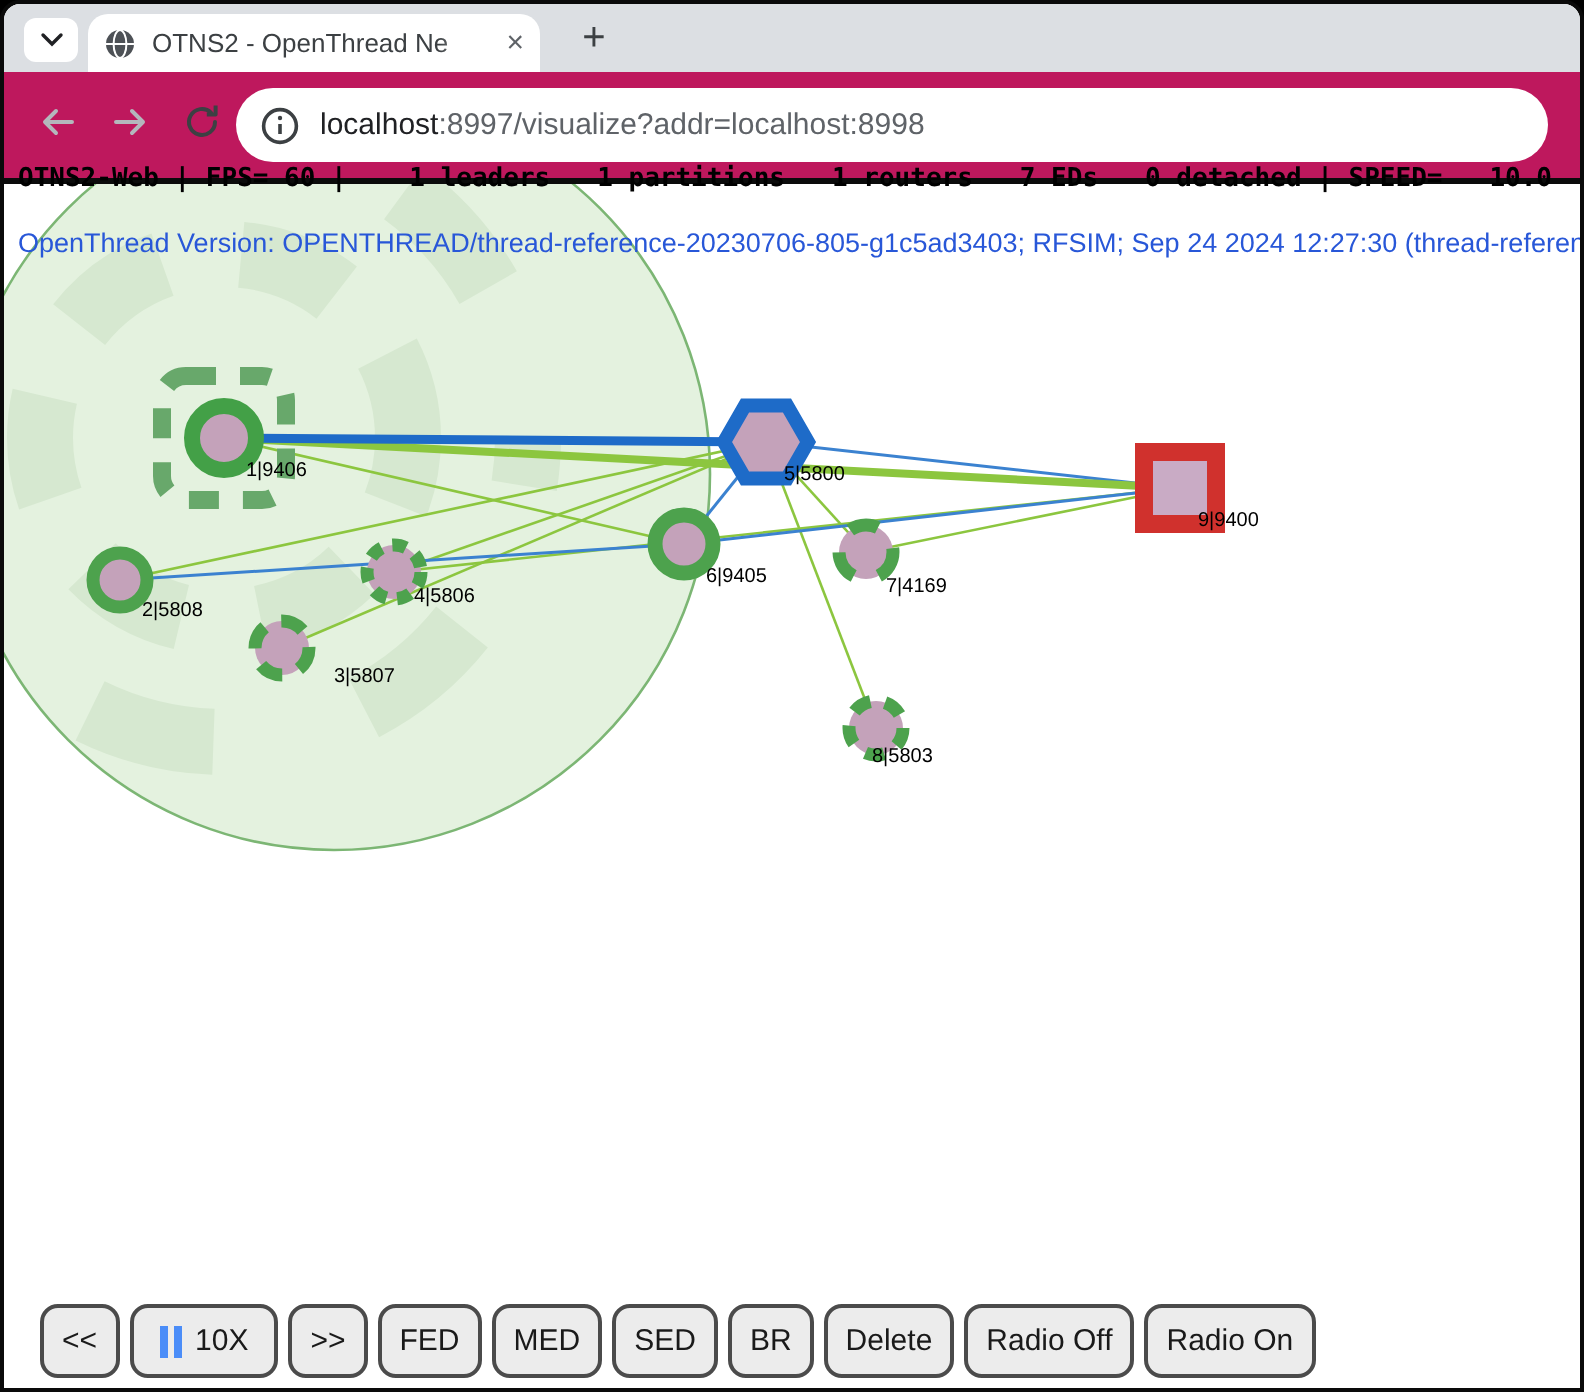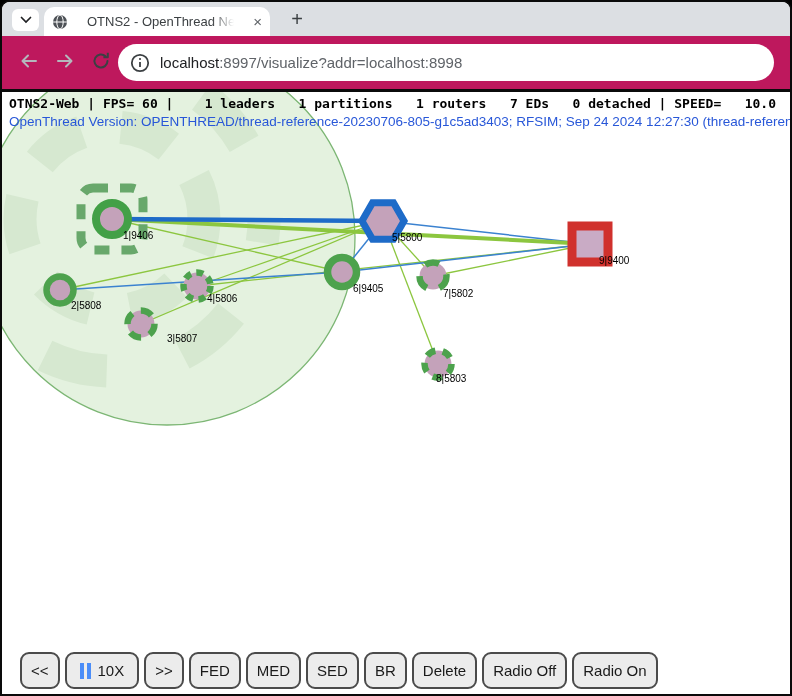--- a/index.html
+++ b/index.html
@@ -18,21 +18,21 @@
   }
   
   .tabstrip { position:absolute; left:0; top:0; width:100%; height:34px; background:#dcdfe3; }
   .tab-search {
     position:absolute; left:10px; top:7px; width:27px; height:22px;
     background:#fff; border-radius:6px; display:flex; align-items:center; justify-content:center;
   }
   .tab {
     position:absolute; left:42px; top:5px; width:226px; height:29px;
     background:#fff; border-radius:10px 10px 0 0;
-    display:flex; align-items:center; padding:0 8px; gap:19px;
+    display:flex; align-items:center; padding:0 8px; gap:8px;
   }
   .tab-title {
     font-size:13px; color:#3c4043; white-space:nowrap; overflow:hidden; flex:1;
     -webkit-mask-image:linear-gradient(90deg,#000 85%,transparent);
             mask-image:linear-gradient(90deg,#000 85%,transparent);
   }
   .tab-close { font-size:15px; color:#5f6368; line-height:1; cursor:default; }
   .newtab-btn {
     position:absolute; left:283px; top:6px; width:24px; height:24px;
     font-size:20px; color:#3c4043; text-align:center; line-height:23px;
@@ -42,21 +42,21 @@
   .url-pill {
     position:absolute; left:116px; top:8px; width:656px; height:37px;
     background:#fff; border-radius:19px; display:flex; align-items:center; padding-left:12px; gap:10px;
   }
   .url-text { font-size:15px; white-space:nowrap; }
   .url-host { color:#202124; }
   .url-rest { color:#5f6368; }
   .chrome-divider { position:absolute; left:0; top:87px; width:100%; height:3px; background:#0b0b0b; }
   
   .status-line1 {
-    position:absolute; left:7px; top:94px; white-space:pre;
+    position:absolute; left:7px; top:80px; white-space:pre;
     font-family:"DejaVu Sans Mono", monospace; font-weight:bold; font-size:13px; color:#000;
   }
   .status-line2 {
     position:absolute; left:7px; top:112px; width:781px; overflow:hidden; white-space:nowrap;
     font-size:13.5px; color:#2857d8;
   }
   
   .sim-toolbar { position:absolute; left:18px; top:650px; display:flex; gap:5px; }
   .sim-btn {
     height:37px; background:#ececec; border:2px solid #4b4b4b; border-radius:9px;
@@ -125,21 +125,21 @@
       <rect x="574.5" y="228.5" width="27" height="27" fill="#c9abc5"></rect>
     </g>
   </svg>
 
   <div class="node-label" style="left:121px; top:228px">1|9406</div>
   <div class="node-label" style="left:69px;  top:298px">2|5808</div>
   <div class="node-label" style="left:165px; top:331px">3|5807</div>
   <div class="node-label" style="left:205px; top:291px">4|5806</div>
   <div class="node-label" style="left:390px; top:230px">5|5800</div>
   <div class="node-label" style="left:351px; top:281px">6|9405</div>
-  <div class="node-label" style="left:441px; top:286px">7|5802</div>
+  <div class="node-label" style="left:441px; top:286px">7|4169</div>
   <div class="node-label" style="left:434px; top:371px">8|5803</div>
   <div class="node-label" style="left:597px; top:253px">9|9400</div>
 
   <div class="tabstrip">
     <div class="tab-search">
       <svg width="12" height="8" viewBox="0 0 12 8">
         <path d="M1.5 1.5 L6 6 L10.5 1.5" fill="none" stroke="#202124" stroke-width="1.7" stroke-linecap="round"></path>
       </svg>
     </div>
     <div class="tab">

